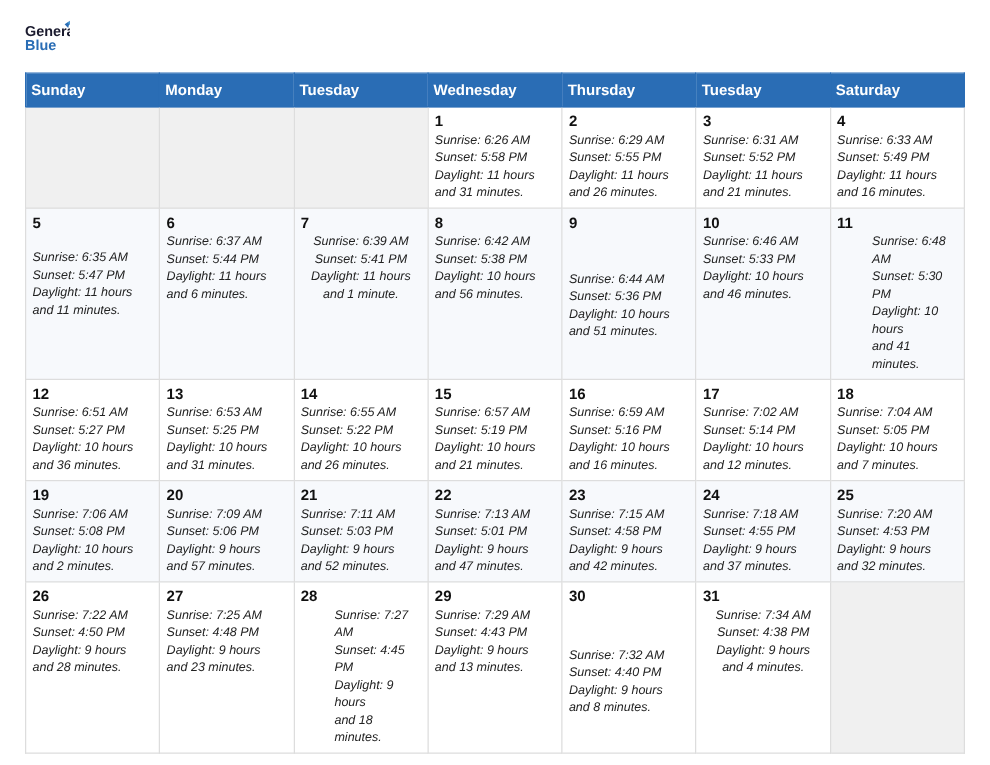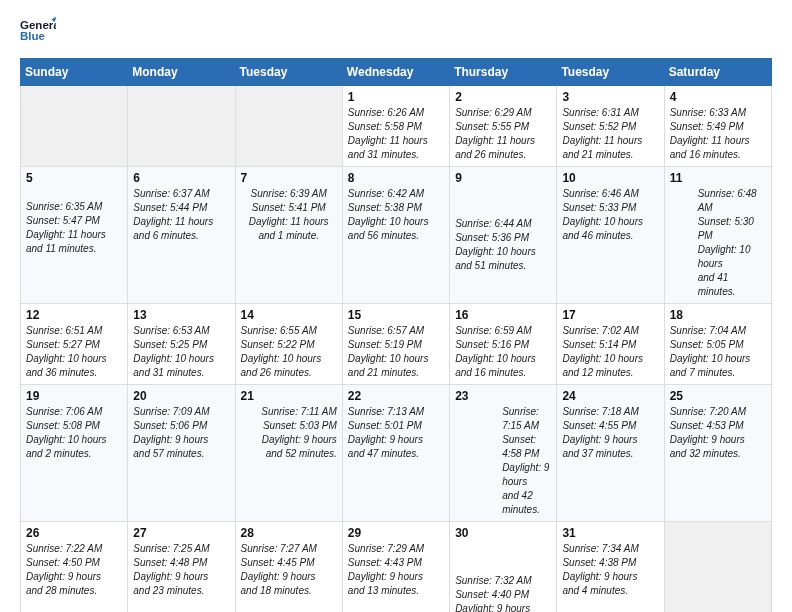--- a/index.html
+++ b/index.html
@@ -270,35 +270,35 @@
           </td>
           <td>
             <span class="day-num">20</span>
             <div class="day-info" style="white-space: pre-line;">Sunrise: 7:09 AM
 Sunset: 5:06 PM
 Daylight: 9 hours
 and 57 minutes.</div>
           </td>
           <td>
             <span class="day-num">21</span>
-            <div class="day-info" style="white-space: pre-line; text-align: right;">Sunrise: 7:11 AM
+            <div class="day-info" style="white-space: pre-line;">Sunrise: 7:11 AM
 Sunset: 5:03 PM
 Daylight: 9 hours
 and 52 minutes.</div>
           </td>
           <td>
             <span class="day-num">22</span>
             <div class="day-info" style="white-space: pre-line;">Sunrise: 7:13 AM
 Sunset: 5:01 PM
 Daylight: 9 hours
 and 47 minutes.</div>
           </td>
           <td>
             <span class="day-num">23</span>
-            <div class="day-info" style="white-space: pre-line; margin-left: 47px;">Sunrise: 7:15 AM
+            <div class="day-info" style="white-space: pre-line;">Sunrise: 7:15 AM
 Sunset: 4:58 PM
 Daylight: 9 hours
 and 42 minutes.</div>
           </td>
           <td>
             <span class="day-num">24</span>
             <div class="day-info" style="white-space: pre-line;">Sunrise: 7:18 AM
 Sunset: 4:55 PM
 Daylight: 9 hours
 and 37 minutes.</div>
@@ -321,42 +321,42 @@
           </td>
           <td>
             <span class="day-num">27</span>
             <div class="day-info" style="white-space: pre-line;">Sunrise: 7:25 AM
 Sunset: 4:48 PM
 Daylight: 9 hours
 and 23 minutes.</div>
           </td>
           <td>
             <span class="day-num">28</span>
-            <div class="day-info" style="white-space: pre-line;">Sunrise: 7:27 AM
+            <div class="day-info" style="white-space: pre-line; margin-left: 27px;">Sunrise: 7:27 AM
 Sunset: 4:45 PM
 Daylight: 9 hours
 and 18 minutes.</div>
           </td>
           <td>
             <span class="day-num">29</span>
             <div class="day-info" style="white-space: pre-line;">Sunrise: 7:29 AM
 Sunset: 4:43 PM
 Daylight: 9 hours
 and 13 minutes.</div>
           </td>
           <td>
             <span class="day-num">30</span>
             <div class="day-info" style="white-space: pre-line; margin-top: 34px;">Sunrise: 7:32 AM
 Sunset: 4:40 PM
 Daylight: 9 hours
 and 8 minutes.</div>
           </td>
           <td>
             <span class="day-num">31</span>
-            <div class="day-info" style="white-space: pre-line;">Sunrise: 7:34 AM
+            <div class="day-info" style="white-space: pre-line; text-align: center;">Sunrise: 7:34 AM
 Sunset: 4:38 PM
 Daylight: 9 hours
 and 4 minutes.</div>
           </td>
           <td class="empty"></td>
         </tr>
       </tbody>
   </table>
 </div>
 

